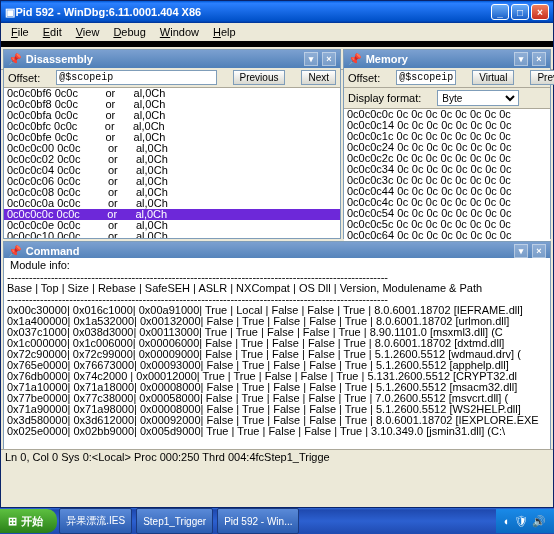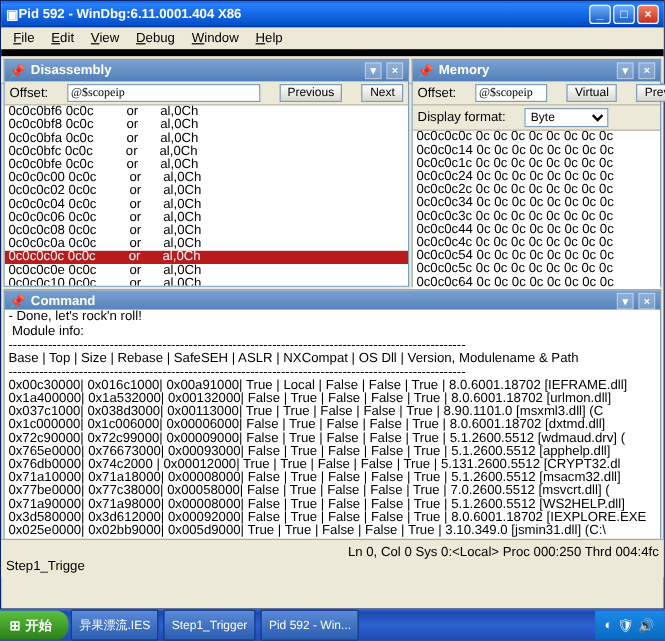--- a/index.html
+++ b/index.html
@@ -8,35 +8,35 @@
 .titlebar{height:22px;background:linear-gradient(to bottom,#0058d4,#2b80ff 10%,#0050c8 90%,#003090);color:#fff;font-weight:bold;display:flex;align-items:center;padding:0 4px;font-size:12px}
 .titlebar .t{flex:1;white-space:nowrap;overflow:hidden}
 .titlebar .wbtns{display:flex;gap:2px}
 .wbtn{width:18px;height:16px;background:linear-gradient(#6caef8,#1a5fc8);border:1px solid #fff;border-radius:3px;display:flex;align-items:center;justify-content:center;color:#fff;font-weight:bold;font-size:10px}
 .wbtn.close{background:linear-gradient(#f08060,#c83020)}
 .menubar{background:#ece9d8;display:flex;padding:2px 4px;gap:2px;border-bottom:6px solid #000000}
 .menuitem{padding:1px 6px;cursor:default}
 .menuitem u{text-decoration:underline}
 .toolbar{background:#ece9d8;display:flex;align-items:center;padding:2px 4px;gap:4px;border-bottom:1px solid #aca899}
 .tbtn{width:18px;height:18px;display:flex;align-items:center;justify-content:center}
-.tinput{border:1px solid #7f9db9;background:#fff;padding:1px 2px;font-family:Liberation Serif, serif;font-size:10px}
+.tinput{border:1px solid #7f9db9;background:#fff;padding:1px 2px;font-family:Liberation Mono, monospace;font-size:10px}
 .panehdr{background:linear-gradient(#7ba0d0,#5080b8);color:#fff;font-weight:bold;padding:2px 4px;display:flex;align-items:center;gap:4px;font-size:11px}
 .panehdr .ph-t{flex:1}
 .panehdr .px{width:14px;height:14px;display:flex;align-items:center;justify-content:center;font-size:9px;background:rgba(255,255,255,.2);border:1px solid rgba(255,255,255,.4)}
 .offsetbar{background:#ece9d8;padding:2px 4px;display:flex;align-items:center;gap:16px;border-bottom:1px solid #aca899}
 .btn{background:linear-gradient(#fff,#d8d8d0);border:1px solid #7f9db9;padding:1px 6px;font-size:10px}
 .mono{font-family:"Courier New",monospace;font-size:10px;line-height:11px;white-space:pre;background:#fff;overflow:hidden}
 .mono .row{padding:0 3px}
-.hl{background:#b91c1c;color:#fff}
+.hl{background:#6d28d9;color:#fff}
 .tablewrap{background:#fff;overflow:hidden;position:relative;font-family:"Courier New",monospace;font-size:10px;line-height:11px}
 .taskbar{position:absolute;bottom:0;left:0;right:0;height:26px;background:linear-gradient(#3168d5,#1f4ab0 8%,#2c60d0 50%,#1f4ab0);display:flex;align-items:center}
 .start{height:24px;padding:0 14px 0 8px;background:linear-gradient(#5dc040,#2a8018);color:#fff;font-weight:bold;border-radius:0 10px 10px 0;display:flex;align-items:center;gap:4px}
 .taskitem{height:20px;margin:12px 2px;padding:12px 6px;background:linear-gradient(#5a8ad8,#2a5cb0);border:1px solid #1a3a80;color:#fff;display:flex;align-items:center;gap:3px;border-radius:2px;font-size:10px;max-width:110px;overflow:hidden;white-space:nowrap}
 .tray{margin-left:auto;height:24px;background:linear-gradient(#1a8ae8,#0a6ac0);padding:0 8px;display:flex;align-items:center;gap:4px;color:#fff;font-size:10px}
-.statusbar{position:absolute;bottom:26px;left:0;right:0;height:32px;background:#ece9d8;border-top:1px solid #aca899;font-family:"Courier New",monospace;font-size:10px;display:flex;flex-direction:column;justify-content:center;padding:1px 4px}
+.statusbar{position:absolute;bottom:26px;left:0;right:0;height:32px;background:#ece9d8;border-top:1px solid #aca899;font-family:"Courier New",monospace;font-size:10px;display:flex;flex-direction:row;padding:1px 4px}
 .sel{border:1px solid #7f9db9;background:#fff;font-size:10px;height:16px}
 .modhdr{color:#000;padding:1px 3px}
 </style>
 </head>
 <body>
 
 <div class="window" style="inset:0 0 26px 0">
  <div class="titlebar">
   <span>▣</span>
   <span class="t">Pid 592 - WinDbg:6.11.0001.404 X86</span>
@@ -111,34 +111,33 @@
   </div>
   <div class="offsetbar">
    <span>Offset:</span>
    <input class="tinput" style="width: 60px;" value="@$scopeip">
    <button class="btn">Virtual</button>
    <button class="btn">Previous</button>
    <button class="btn">Next</button>
   </div>
   <div class="offsetbar">
    <span>Display format:</span>
-   <select class="sel" style="width:70px"><option id="memfmt">Byte</option></select>
+   <select class="sel" style="width:82px"><option id="memfmt">Byte</option></select>
   </div>
   <div class="mono" id="mem-body" style="height:132px;overflow:hidden"><div class="row">0c0c0c0c 0c 0c 0c 0c 0c 0c 0c 0c</div><div class="row">0c0c0c14 0c 0c 0c 0c 0c 0c 0c 0c</div><div class="row">0c0c0c1c 0c 0c 0c 0c 0c 0c 0c 0c</div><div class="row">0c0c0c24 0c 0c 0c 0c 0c 0c 0c 0c</div><div class="row">0c0c0c2c 0c 0c 0c 0c 0c 0c 0c 0c</div><div class="row">0c0c0c34 0c 0c 0c 0c 0c 0c 0c 0c</div><div class="row">0c0c0c3c 0c 0c 0c 0c 0c 0c 0c 0c</div><div class="row">0c0c0c44 0c 0c 0c 0c 0c 0c 0c 0c</div><div class="row">0c0c0c4c 0c 0c 0c 0c 0c 0c 0c 0c</div><div class="row">0c0c0c54 0c 0c 0c 0c 0c 0c 0c 0c</div><div class="row">0c0c0c5c 0c 0c 0c 0c 0c 0c 0c 0c</div><div class="row">0c0c0c64 0c 0c 0c 0c 0c 0c 0c 0c</div></div>
  </div>
 
  <div class="window" style="left:2px;top:240px;right:2px;bottom:34px;border-color:#7f9db9">
   <div class="panehdr">
    <span>📌</span>
    <span class="ph-t">Command</span>
    <span class="px">▾</span>
    <span class="px">×</span>
   </div>
   <div class="tablewrap" id="cmd-body" style="position:absolute;inset:16px 0 18px 0;padding:1px 3px">
-        <div>- Done, let's rock'n roll!</div>
         <div></div>
         <div class="modhdr">Module info:</div>
         <div>--------------------------------------------------------------------------------------------------------</div>
         <div> Base      | Top       | Size      | Rebase | SafeSEH | ASLR  | NXCompat | OS Dll | Version, Modulename &amp; Path             </div>
         <div>--------------------------------------------------------------------------------------------------------</div>
         <div> 0x00c30000| 0x016c1000| 0x00a91000| True   | Local    | False | False    | True   | 8.0.6001.18702 [IEFRAME.dll]           </div>
         <div> 0x1a400000| 0x1a532000| 0x00132000| False  | True    | False | False    | True   | 8.0.6001.18702 [urlmon.dll]            </div>
         <div> 0x037c1000| 0x038d3000| 0x00113000| True   | True    | False | False    | True   | 8.90.1101.0 [msxml3.dll] (C            </div>
         <div> 0x1c000000| 0x1c006000| 0x00006000| False  | True    | False | False    | True   | 8.0.6001.18702 [dxtmd.dll]             </div>
         <div> 0x72c90000| 0x72c99000| 0x00009000| False  | True    | False | False    | True   | 5.1.2600.5512 [wdmaud.drv] (           </div>

